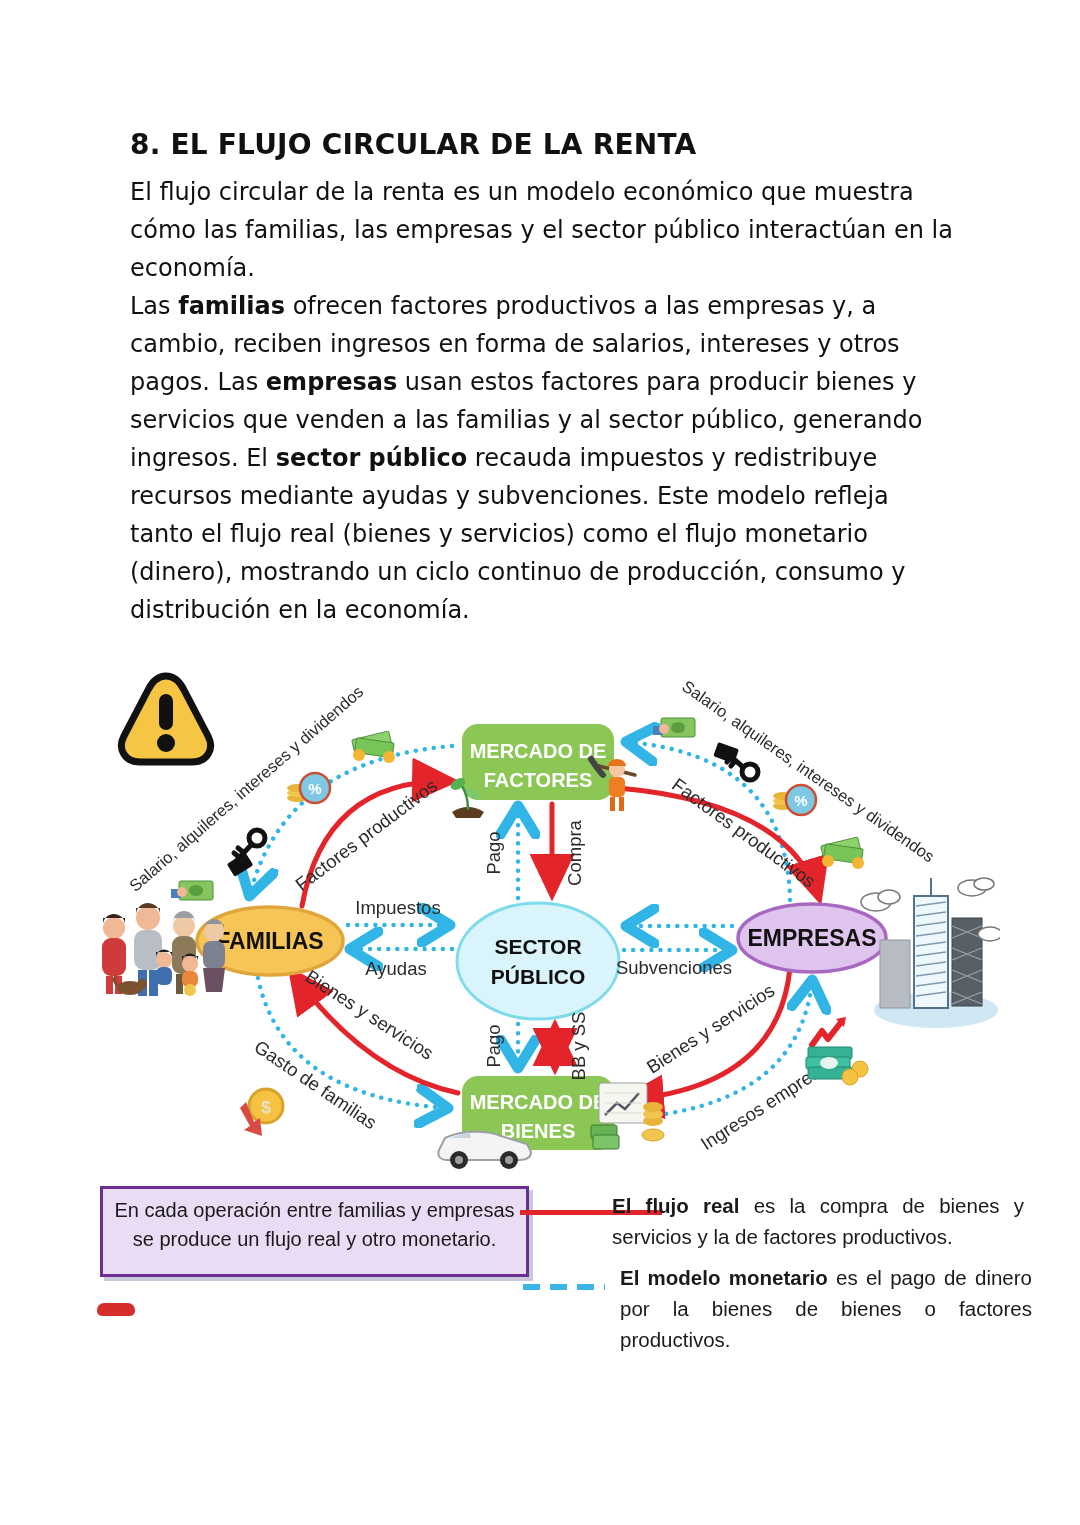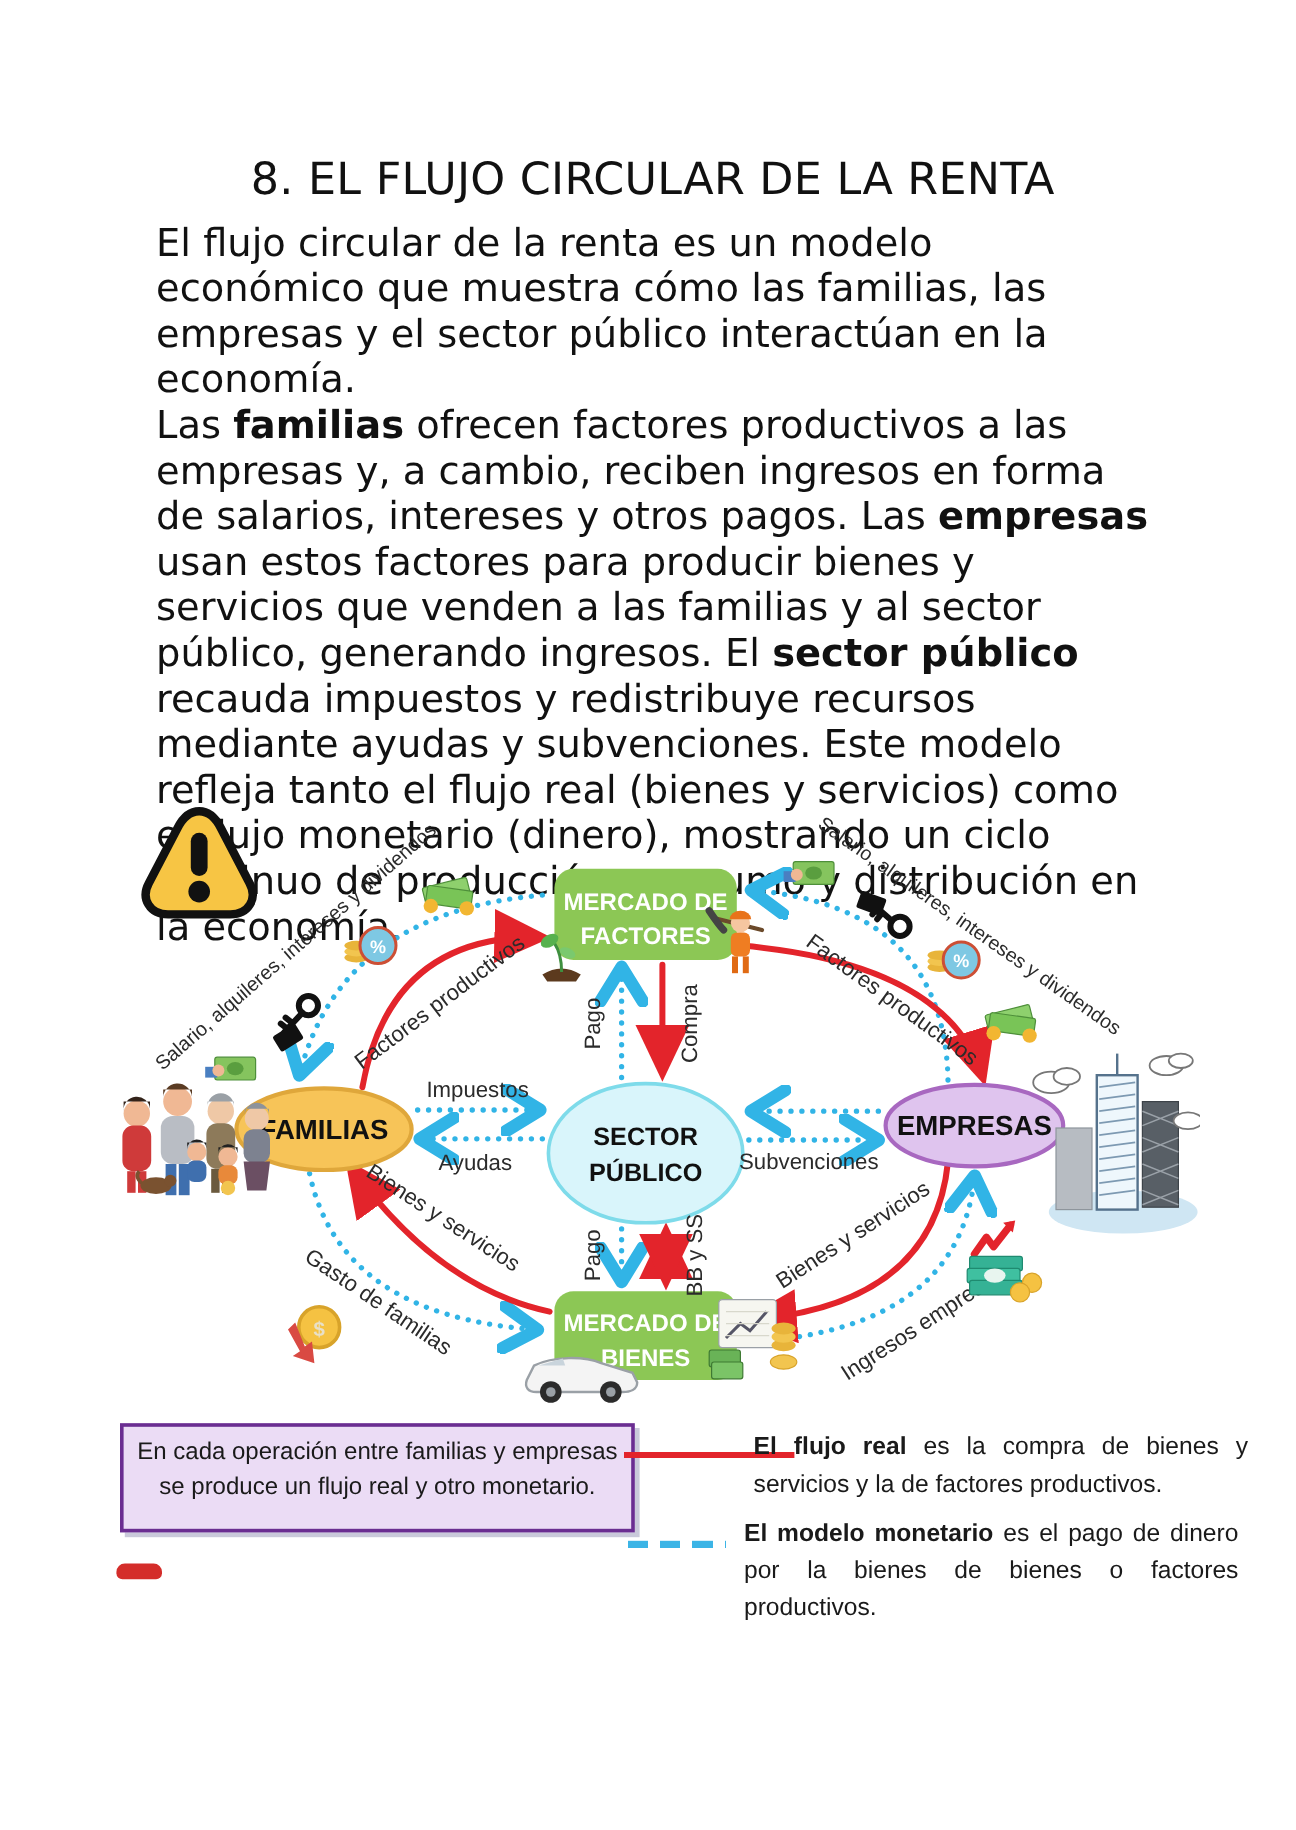--- a/index.html
+++ b/index.html
@@ -1,34 +1,34 @@
 <!DOCTYPE html>
 <html><head>
 <meta charset="utf-8">
 <style>
   * { margin:0; padding:0; box-sizing:border-box; }
   html,body { background:#ffffff; }
   .page { position:relative; width:1080px; height:1525px; background:#fff; overflow:hidden;
           font-family:"Liberation Sans", sans-serif; }
   .intro { position:absolute; left:130px; top:128px; width:828px; color:#111;
            font-family:"DejaVu Sans", sans-serif; }
-  .intro h1 { font-size:37px; font-weight:normal; letter-spacing:.2px; margin-bottom:12px;text-align:center; }
-  .intro p { font-size:32px; line-height:38px; white-space:pre-wrap; }
+  .intro h1 { font-size:28px; font-weight:bold; letter-spacing:.2px; margin-bottom:12px; }
+  .intro p { font-size:24px; line-height:38px; white-space:pre-wrap; }
   .intro .b { font-weight:bold; }
   .diagram { position:absolute; left:90px; top:648px; width:910px; height:540px; }
   .notebox { position:absolute; left:100px; top:1186px; width:429px; min-height:91px;
              background:#ebdcf5; border:3px solid #6a2d91; box-shadow:4px 4px 0 #c9c9da;
              text-align:center; font-size:20px; line-height:29px; color:#1a1a1a; padding:7px 10px; }
   .legend-line-real { position:absolute; left:520px; top:1210px; width:142px; height:5px; background:#e3242b; }
   .legend-line-mon  { position:absolute; left:523px; top:1284px; width:82px; height:6px;
              background:repeating-linear-gradient(90deg,#3bb4e6 0 17px,transparent 17px 27px); }
   .legend-text { position:absolute; width:412px; font-size:20.5px; line-height:31px; color:#1a1a1a;
              text-align:justify; }
   .legend-text .b { font-weight:bold; }
-  .lt1 { left:628px; top:1190px; }
+  .lt1 { left:612px; top:1190px; }
   .lt2 { left:620px; top:1262px; }
   .partial-red { position:absolute; left:97px; top:1303px; width:38px; height:13px;
              background:#d42d2a; border-radius:7px 7px 5px 5px; }
   svg text { font-family:"Liberation Sans", sans-serif; }
   .nodelbl { font-weight:bold; fill:#111; }
   .boxlbl  { font-weight:bold; fill:#ffffff; }
   .flowlbl { fill:#2b2b2b; }
 </style>
 </head>
 <body>

